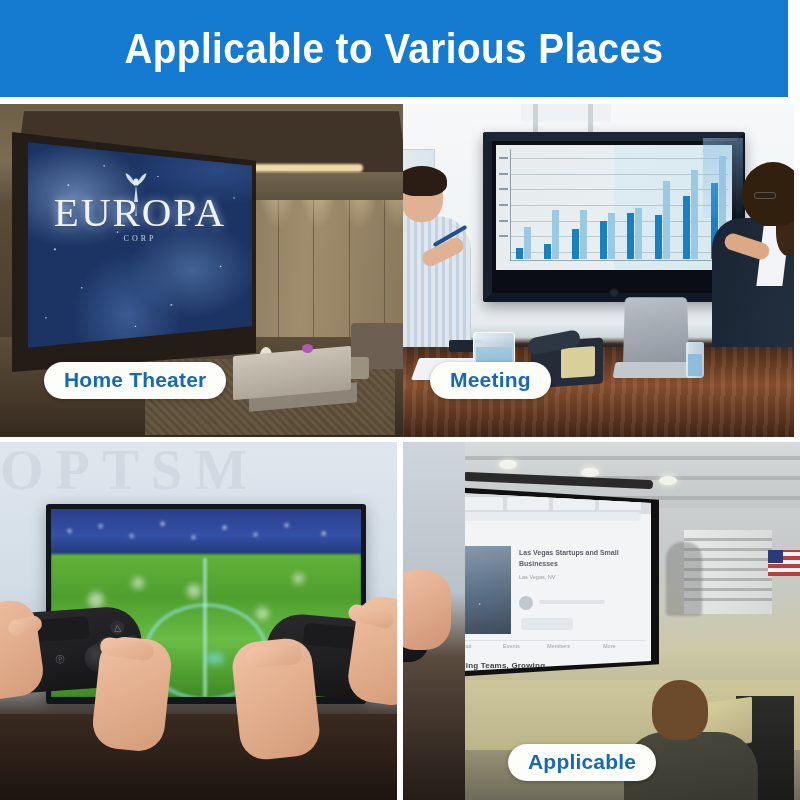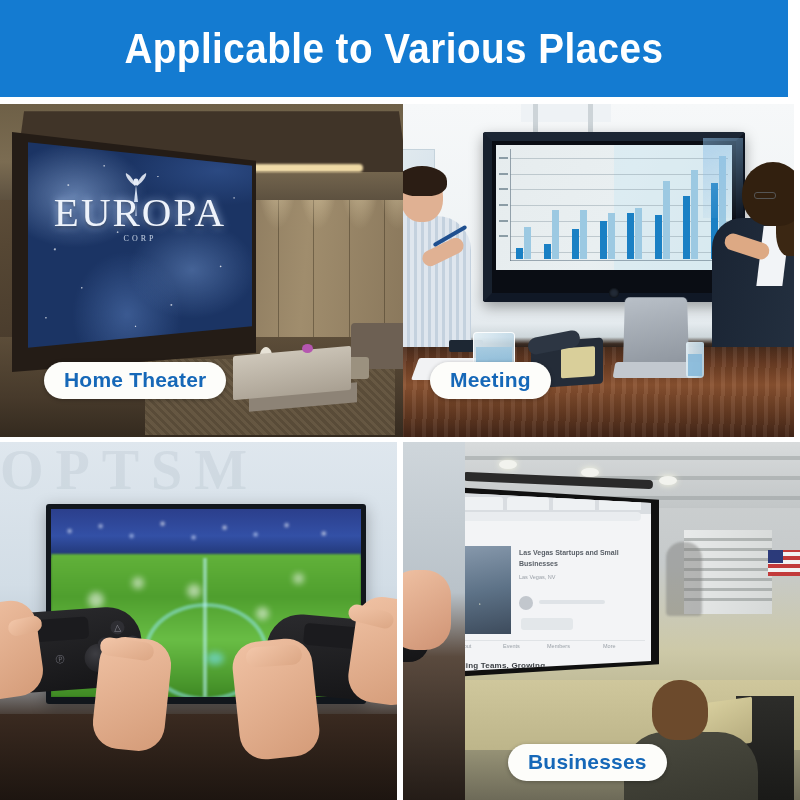--- a/index.html
+++ b/index.html
@@ -573,17 +573,17 @@
           <div class="mm-laptop"></div>
           <div class="mm-shoulders"></div>
           <div class="mm-head"></div>
         </div>
 
         <div class="mm-sliver">
           <div class="mm-sliver-pad"></div>
           <div class="mm-sliver-hand"></div>
         </div>
       </div>
-      <div class="pill pill-br">Businesses</div>
+      <div class="pill pill-br">Applicable</div>
     </div>
 
   </div>
 </div>
 
 </body></html>

